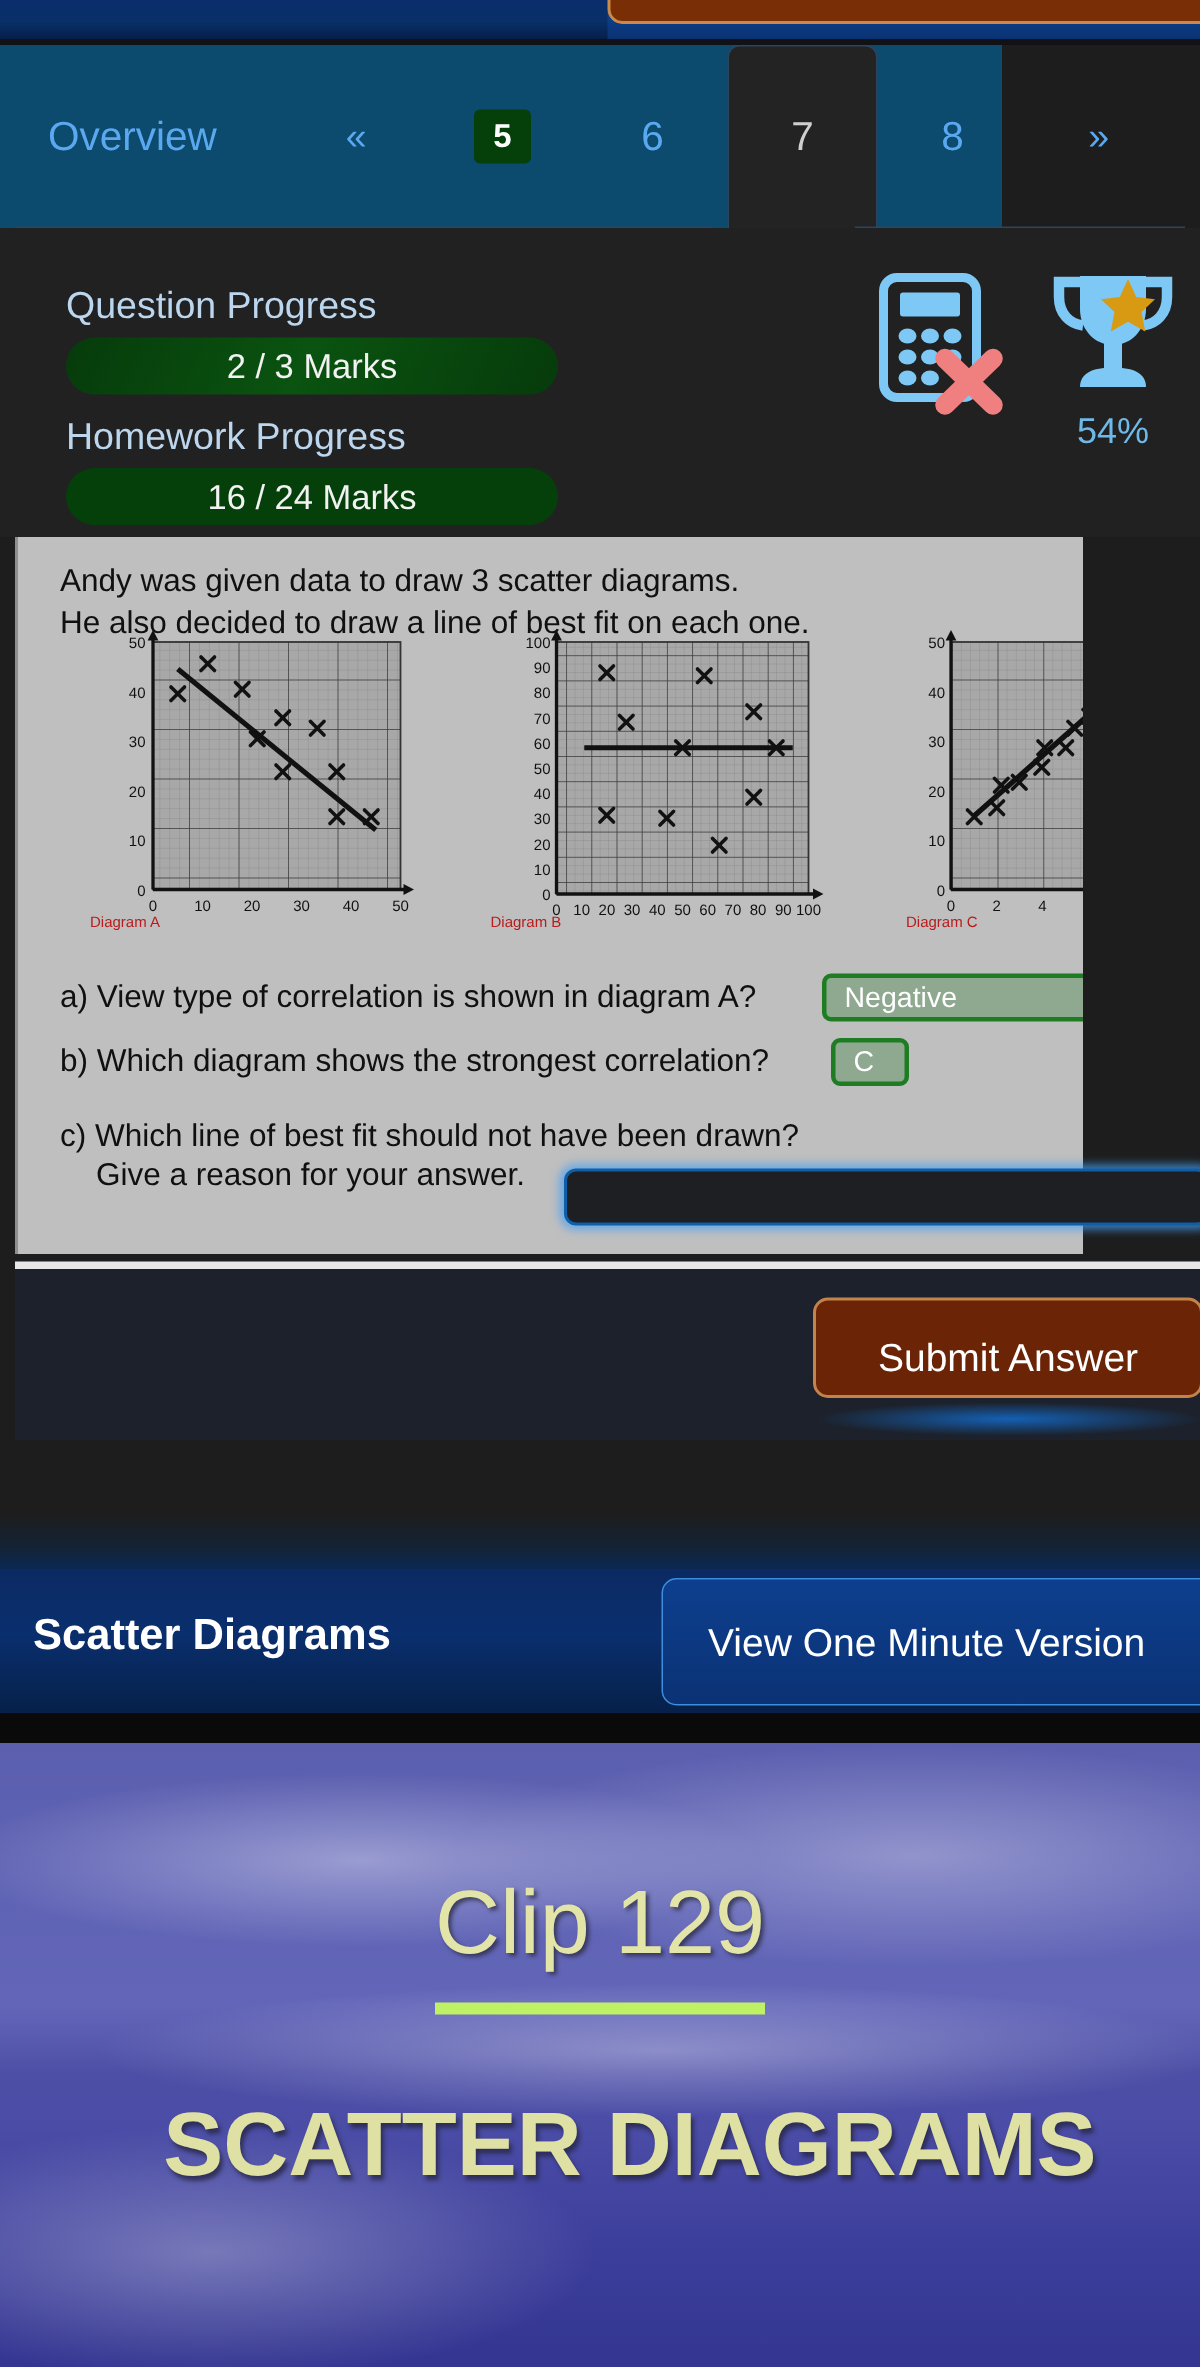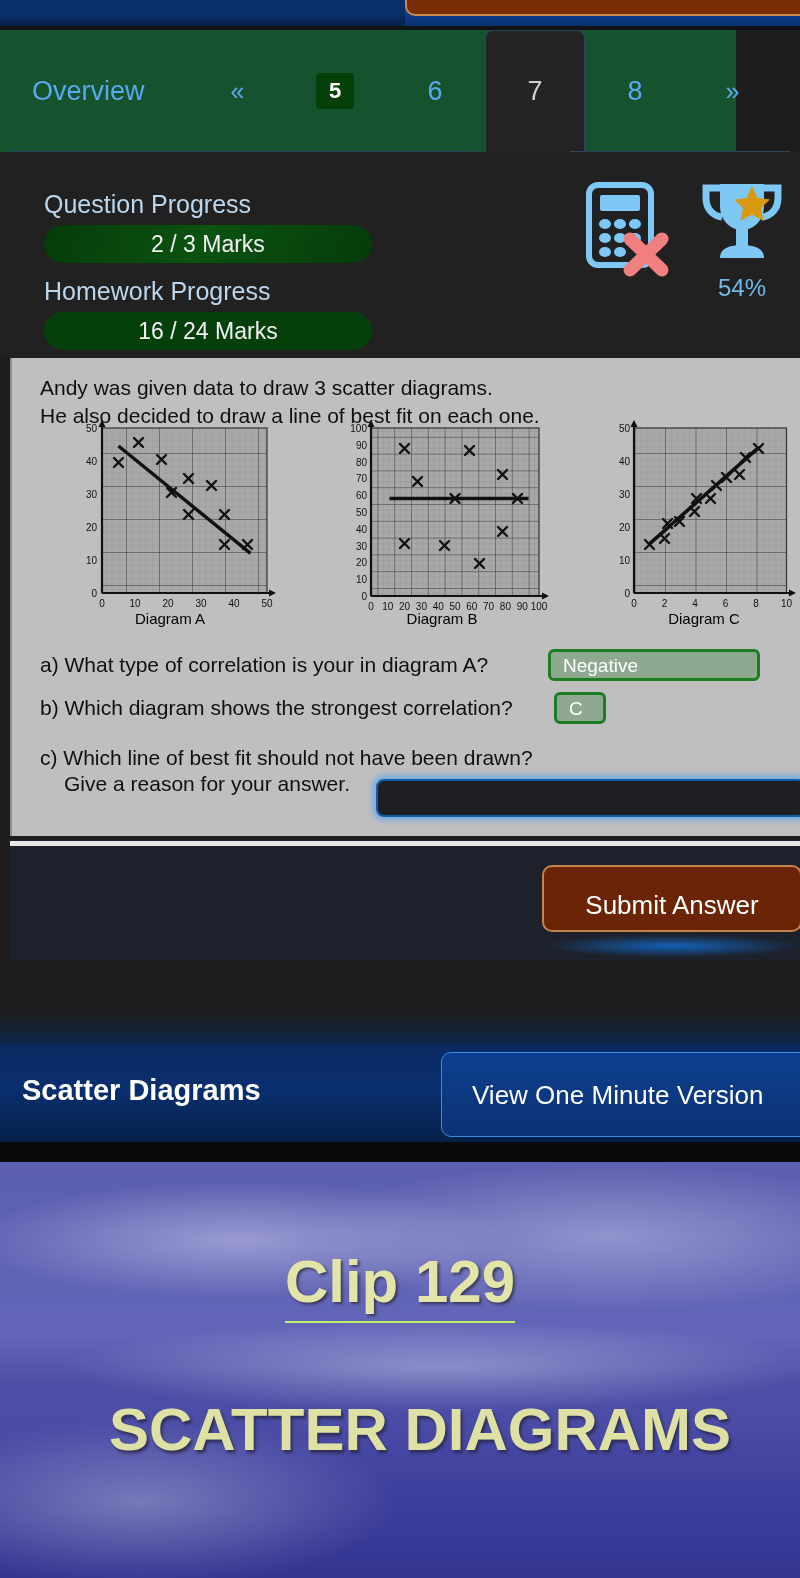--- a/index.html
+++ b/index.html
@@ -15,21 +15,21 @@
   
   .topstrip{position:absolute;left:0;top:0;width:800px;height:30px;overflow:hidden;background:#101216;}
   .topstrip .bluebar{position:absolute;left:0;top:0;width:800px;height:26px;
      background:linear-gradient(180deg,#0a2d6b 0%,#093068 55%,#061f49 100%);}
   .topstrip .bluebar2{position:absolute;left:405px;top:8px;width:395px;height:18px;
      background:linear-gradient(180deg,#0e418f 0%,#0a3272 100%);}
   .topstrip .brownbtn{position:absolute;left:405px;top:-28px;width:400px;height:40px;
      background:#7a2e06;border:2px solid #c98a4b;border-radius:10px;}
 
   
-  .tabbar{position:absolute;left:0;top:30px;width:736px;height:122px;background:#14532d;text-align:right;}
+  .tabbar{position:absolute;left:0;top:30px;width:668px;height:122px;background:#0c4a6e;text-align:right;}
   .tabs{position:absolute;left:10px;top:0;width:780px;height:122px;display:flex;align-items:center;}
   .tab{color:#5aa9f0;font-size:27px;line-height:1;display:flex;align-items:center;justify-content:center;
        height:100%;box-sizing:border-box;}
   .tab-overview{width:180px;justify-content:flex-start;padding-left:22px;}
   .tab-chev{width:95px;font-size:25px;}
   .tab-num{width:100px;}
   .tab-num .pill{background:#05400b;color:#ffffff;font-weight:bold;font-size:22px;
       padding:7px 13px;border-radius:4px;line-height:1;}
   .tab-active{border:1px solid #2e4560;border-bottom:none;border-radius:8px 8px 0 0;
       background:#232323;color:#cfcfcf;height:100%;}
@@ -45,27 +45,27 @@
        display:flex;align-items:center;justify-content:center;border-radius:19px;}
   .bar-q{top:73px;background:linear-gradient(115deg,#063b0b 0%,#0a5310 48%,#063b0b 100%);}
   .bar-h{top:160px;background:#05400b;}
   .bar span{color:#f2f2f2;font-size:23px;line-height:1;}
 
   .calcicon{position:absolute;left:586px;top:30px;width:90px;height:96px;}
   .trophy{position:absolute;left:700px;top:28px;width:84px;height:90px;}
   .pct{position:absolute;left:700px;top:122px;width:84px;text-align:center;color:#6fb9e8;font-size:24px;}
 
   
-  .card{position:absolute;left:10px;top:358px;width:790px;height:478px;background:#bfbfbf;
+  .card{position:absolute;left:10px;top:358px;width:712px;height:478px;background:#bfbfbf;
         border-left:2px solid #8f8f8f;box-sizing:border-box;overflow:hidden;}
   .qtext{position:absolute;left:28px;top:16px;color:#101010;font-size:21px;line-height:1.32;}
   .charts{position:absolute;left:0;top:62px;width:790px;height:200px;}
   .chart{position:absolute;top:0;}
   .chart svg{display:block;}
-  .chartcap{position:absolute;text-align:center;color:#000000;font-size:15px;}
+  .chartcap{position:absolute;color:#b91c1c;font-size:10px;}
 
   .qrow{position:absolute;left:28px;color:#101010;font-size:21px;white-space:nowrap;}
   .qa{top:295px;}
   .qb{top:338px;}
   .qc{top:388px;}
   .qc2{top:414px;left:52px;}
 
   .ansbadge{position:absolute;border:3px solid #1e7c23;background:#8fa990;border-radius:6px;
      display:flex;align-items:center;box-sizing:border-box;}
   .ansbadge span{color:#ffffff;font-size:19px;padding-left:12px;line-height:1;}
@@ -107,21 +107,21 @@
   .video .cloud1{position:absolute;left:-40px;top:18px;width:560px;height:120px;
      background:radial-gradient(ellipse at 50% 50%,rgba(225,225,245,.45) 0%,rgba(225,225,245,0) 68%);}
   .video .cloud2{position:absolute;left:300px;top:0px;width:620px;height:150px;
      background:radial-gradient(ellipse at 50% 50%,rgba(222,222,242,.40) 0%,rgba(222,222,242,0) 70%);}
   .video .cloud3{position:absolute;left:60px;top:160px;width:760px;height:90px;
      background:radial-gradient(ellipse at 50% 50%,rgba(230,230,248,.38) 0%,rgba(230,230,248,0) 70%);}
   .video .sheen{position:absolute;left:-120px;top:255px;width:520px;height:170px;
      background:radial-gradient(ellipse at 50% 50%,rgba(255,255,255,.30) 0%,rgba(255,255,255,0) 70%);}
   .clip{position:absolute;left:0;top:1252px;width:800px;text-align:center;
      color:#e3e5a8;font-size:60px;line-height:1;text-shadow:2px 2px 3px rgba(40,40,60,.75);}
-  .clip u{text-decoration:none;border-bottom:2px solid #bef264;padding-bottom:6px;font-weight:bold;}
+  .clip u{text-decoration:none;border-bottom:8px solid #bef264;padding-bottom:20px;}
   .vidtitle{position:absolute;left:0;top:1400px;width:840px;
      color:#dfe0a3;font-size:60px;font-weight:bold;line-height:1;text-align:center;
      text-shadow:2px 3px 3px rgba(40,40,70,.8);white-space:nowrap;}
 </style>
 </head>
 <body>
 
 <div class="page">
 
   <div class="topstrip">
@@ -468,21 +468,21 @@
             <g>
                 <line x1="150" y1="24" x2="159" y2="33"></line>
                 <line x1="159" y1="24" x2="150" y2="33"></line>
               </g>
           </g>
         </svg>
         <div class="chartcap" style="left:0;top:190px;width:200px;">Diagram C</div>
       </div>
     </div>
 
-    <div class="qrow qa">a) What type of correlation is your in diagram A?</div>
+    <div class="qrow qa">a) View type of correlation is shown in diagram A?</div>
     <div class="qrow qb">b) Which diagram shows the strongest correlation?</div>
     <div class="qrow qc">c) Which line of best fit should not have been drawn?</div>
     <div class="qrow qc2">Give a reason for your answer.</div>
 
     <div class="ansbadge ans-a">
       <span>Negative</span>
     </div>
     <div class="ansbadge ans-b">
       <span>C</span>
     </div>

